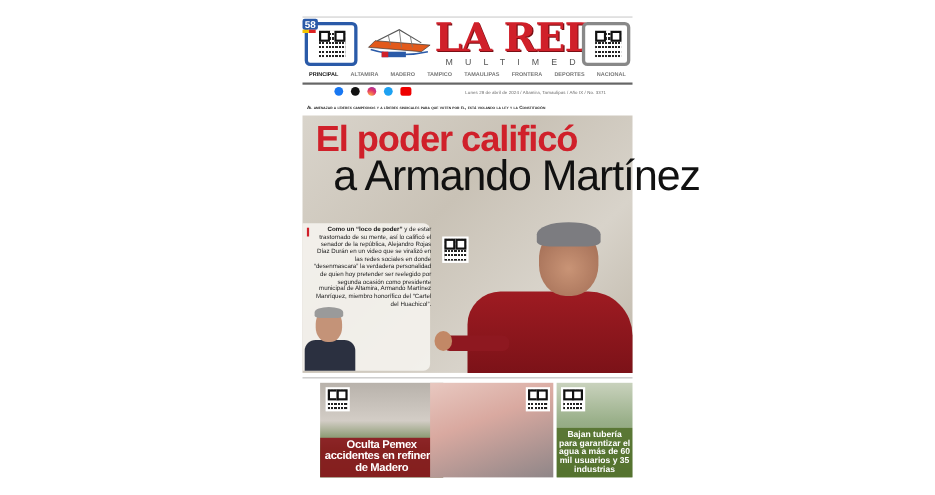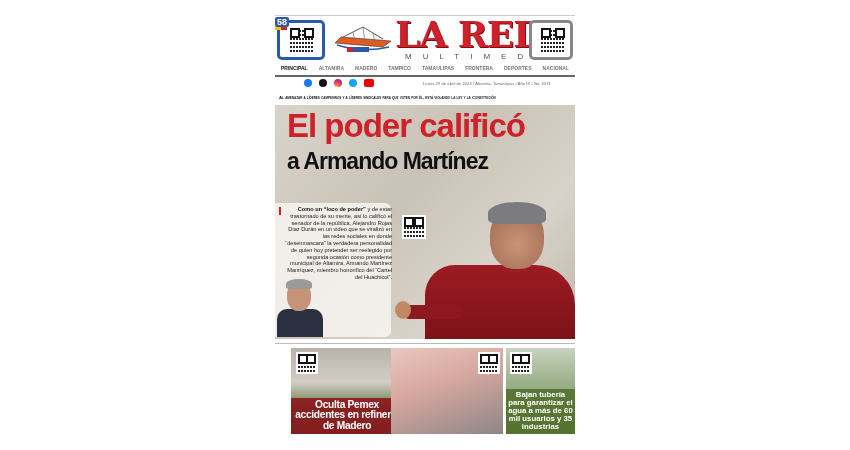--- a/index.html
+++ b/index.html
@@ -23,21 +23,21 @@
   .nav{position:absolute;left:0;top:50px;width:300px;display:flex;justify-content:space-between;padding:0 6px}
   .nav span{font-size:5px;font-weight:bold;color:#777}
   .nav span.active{color:#111}
   .nav-rule{position:absolute;left:0;top:60px;width:300px;height:2px;background:#666}
   .social{position:absolute;left:29px;top:64px;display:flex;gap:7px}
   .social span{display:inline-block;width:8px;height:8px;border-radius:50%}
   .date{position:absolute;left:148px;top:66px;font-size:4px;color:#666;letter-spacing:0.1px}
   .kicker{position:absolute;left:4px;top:80px;width:296px;font-size:4.3px;font-weight:bold;color:#111;font-variant:small-caps;white-space:nowrap}
   .hero{position:absolute;left:0;top:90px;width:300px;height:234px;background:linear-gradient(135deg,#d9d4cb 0%,#c9c2b6 40%,#d8d3ca 70%,#bfb7a9 100%)}
   .h1{position:absolute;left:12px;top:4px;font-size:33px;font-weight:900;color:#d0202a;letter-spacing:-1px;line-height:34px;white-space:nowrap}
-  .h2{position:absolute;left:12px;top:40px;font-size:23px;font-weight:700;color:#111;letter-spacing:-1px;line-height:32px;white-space:nowrap}
+  .h2{position:absolute;left:28px;top:40px;font-size:39px;font-weight:400;color:#111;letter-spacing:-1px;line-height:32px;white-space:nowrap}
   .text-panel{position:absolute;left:0;top:98px;width:116px;height:134px;background:rgba(245,243,238,0.9);border-radius:0 6px 6px 0}
   .redbar{position:absolute;left:4px;top:102px;width:2px;height:8px;background:#d0202a}
   .body-text{position:absolute;left:9px;top:101px;width:108px;font-size:5.6px;line-height:6.8px;color:#222;text-align:right}
   .body-text b{color:#111}
   .qr-hero{position:absolute;left:127px;top:110px;width:24px;height:24px}
   .man-head{position:absolute;left:215px;top:102px;width:54px;height:62px;border-radius:45%;background:radial-gradient(circle at 50% 60%,#c99476 0%,#a8735a 70%);}
   .man-hair{position:absolute;left:213px;top:97px;width:58px;height:22px;border-radius:50% 50% 20% 20%;background:#7c7c80}
   .man-shirt{position:absolute;left:150px;top:160px;width:150px;height:74px;background:linear-gradient(180deg,#9e1b22,#7c1218);border-radius:30px 40px 0 0}
   .man-arm{position:absolute;left:128px;top:200px;width:60px;height:14px;background:#8e1820;border-radius:6px}
   .hand{position:absolute;left:120px;top:196px;width:16px;height:18px;background:#c28866;border-radius:50%}

